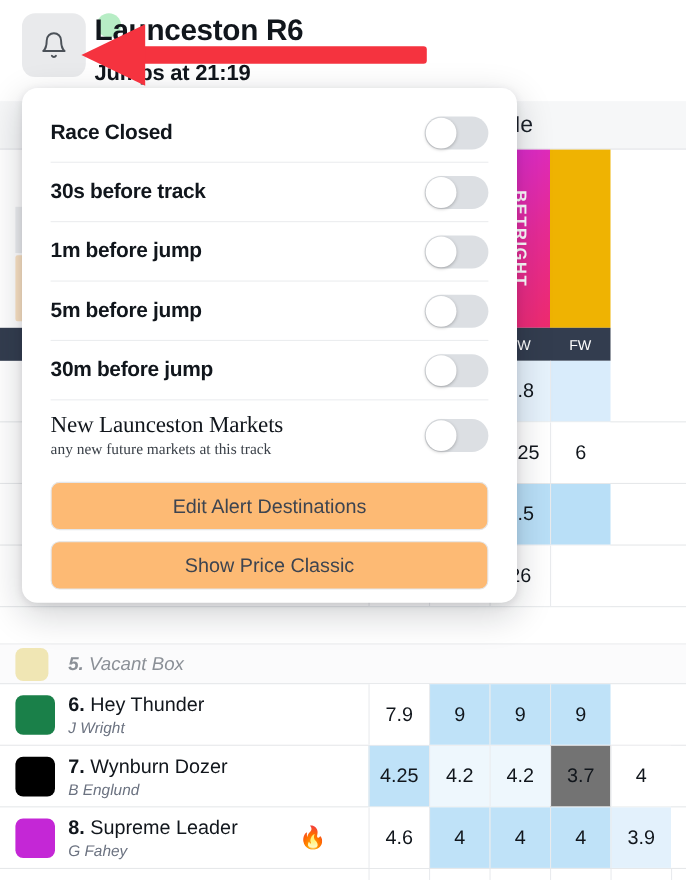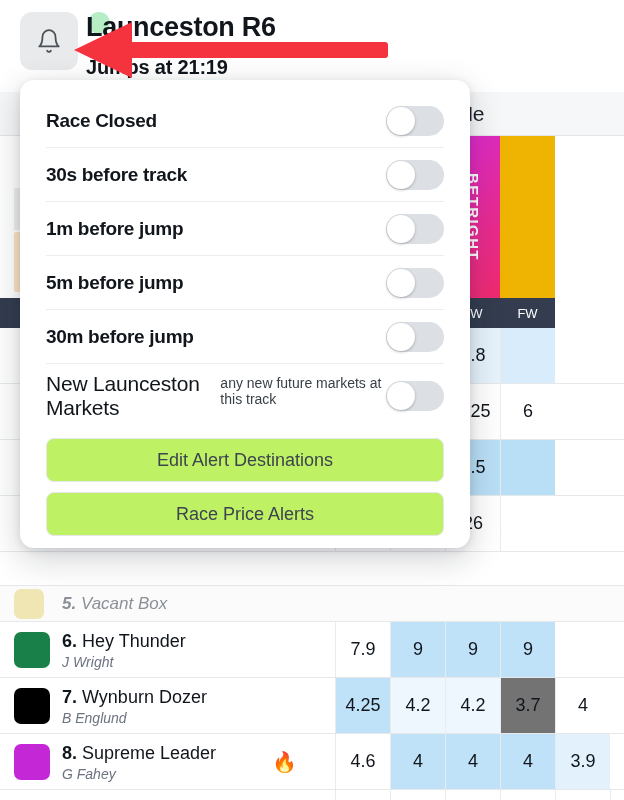--- a/index.html
+++ b/index.html
@@ -152,37 +152,37 @@
     padding: 14px 26px 16px 26px;
     display: flex; flex-direction: column;
   }
   .alert-row {
     display: flex; align-items: center; justify-content: space-between;
     height: 54px; border-bottom: 1px solid #ebedef; flex: none;
   }
   .alert-row:first-child { border-top: none; }
   .alert-label { font-size: 19px; font-weight: 700; color: #11161c; letter-spacing: -0.3px; }
   .alert-row.market { height: 64px; border-bottom: none; align-items: center; }
-  .market-text { display: flex; flex-direction: row; }
+  .market-text { display: flex; flex-direction: column; font-family: Liberation Serif, serif; }
   .market-title { font-size: 21px; font-weight: 400; color: #11161c; letter-spacing: -0.2px; }
   .market-sub { font-size: 14px; color: #3a4048; margin-top: 3px; }
 
   .toggle {
     width: 58px; height: 30px; border-radius: 15px;
     background: #dcdfe3; position: relative; flex: none; cursor: pointer;
   }
   .toggle .knob {
     position: absolute; left: 1px; top: 1px;
     width: 28px; height: 28px; border-radius: 50%;
     background: #ffffff; box-shadow: 0 1px 3px rgba(0,0,0,.26);
   }
 
   .dd-btn {
     height: 44px; border: 1px solid #e4e6e9; border-radius: 8px;
-    background: #bef264; margin-top: 10px;
+    background: #fdba74; margin-top: 10px;
     display: flex; align-items: center; justify-content: center;
     font-size: 18px; color: #3d4450; cursor: pointer; flex: none;
     font-family: "Liberation Sans", sans-serif;
   }
 </style>
 </head>
 <body>
 
 <div id="app">
 
@@ -391,21 +391,21 @@
       <div class="market-text">
         <div class="market-title">New Launceston Markets</div>
         <div class="market-sub">any new future markets at this track</div>
       </div>
       <div class="toggle">
         <div class="knob"></div>
       </div>
     </div>
 
     <div class="dd-btn">Edit Alert Destinations</div>
-    <div class="dd-btn">Race Price Alerts</div>
+    <div class="dd-btn">Show Price Classic</div>
   </div>
 
   <svg class="arrow" viewBox="0 0 330 58">
     <g fill="#f5333f">
       <rect x="60" y="20" width="268" height="16" rx="3"></rect>
       <path d="M14 28 L72 0 L72 56 Z"></path>
     </g>
   </svg>
 
 </div>

